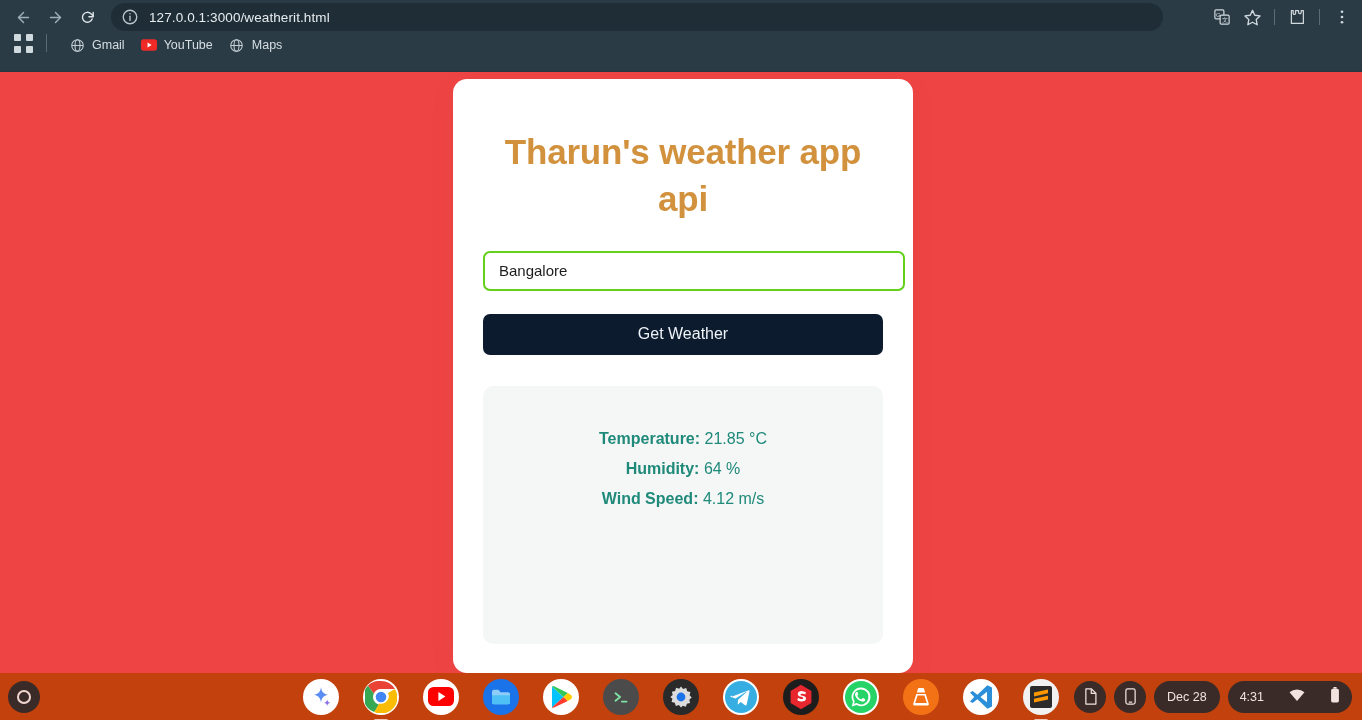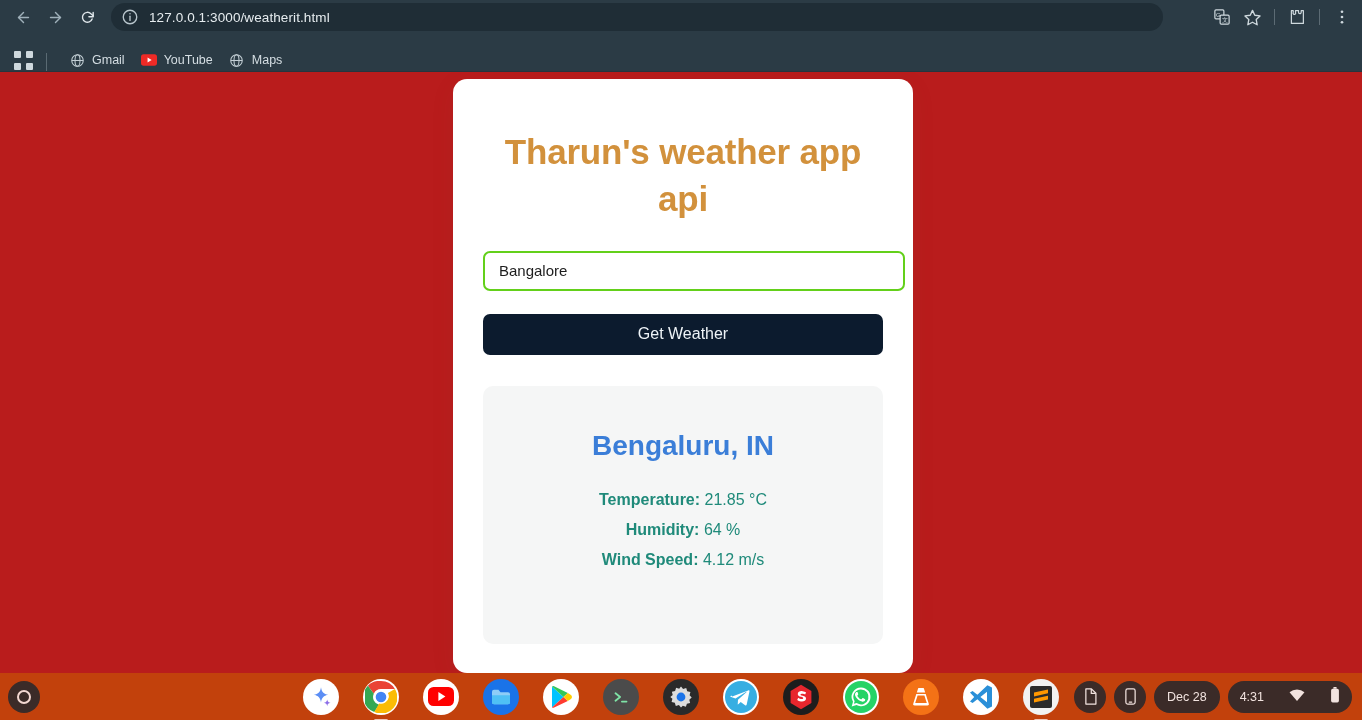--- a/index.html
+++ b/index.html
@@ -45,38 +45,38 @@
     width: 28px; height: 28px; border-radius: 50%;
     display: flex; align-items: center; justify-content: center;
     color: #cfd9de;
   }
   .tb-sep { width: 1px; height: 16px; background: #5c6b74; margin: 0 6px; }
 
   .bookmarks-bar {
     position: absolute; top: 34px; left: 0;
     width: 1362px; height: 38px;
     background: #2b3b45;
-    display: flex; align-items: flex-end; padding-left: 14px;
+    display: flex; align-items: flex-start; padding-left: 14px;
     border-bottom: 1px solid #26353e;
   }
   .apps-grid { width: 20px; height: 20px; display: grid; grid-template-columns: 1fr 1fr; gap: 3px; }
   .apps-grid i { display: block; width: 7px; height: 7px; background: #cfd9de; border-radius: 1px; }
   .bm-sep { width: 1px; height: 18px; background: #5a6a73; margin: 0 14px 0 12px; }
   .bm-item {
     display: flex; align-items: center; gap: 7px;
     padding: 3px 8px; border-radius: 4px;
     font-size: 12.5px; color: #d5dee3;
   }
   .bm-ico { width: 16px; height: 16px; flex: 0 0 16px; display: flex; align-items: center; justify-content: center; }
 
   
   .viewport {
     position: absolute; top: 72px; left: 0;
     width: 1362px; height: 601px;
-    background: #b91c1c;
+    background: #ef4444;
     overflow: hidden;
   }
   .card {
     position: absolute; left: 453px; top: 7px;
     width: 460px; height: 594px;
     background: #ffffff;
     border-radius: 14px;
     box-shadow: 0 6px 26px rgba(120,80,60,.07);
     padding: 0 30px;
   }
@@ -295,21 +295,20 @@
   <div class="viewport">
     <div class="card">
 
       <h1 class="app-title">Tharun's weather app api</h1>
 
       <input class="city-input" type="text" value="Bangalore" style="">
 
       <button class="get-weather-btn">Get Weather</button>
 
       <div class="result-panel">
-        <div class="result-city">Bengaluru, IN</div>
 
         <div class="result-row">
           <span class="lbl">Temperature:</span>
           <span class="val">21.85 °C</span>
         </div>
         <div class="result-row">
           <span class="lbl">Humidity:</span>
           <span class="val">64 %</span>
         </div>
         <div class="result-row">

